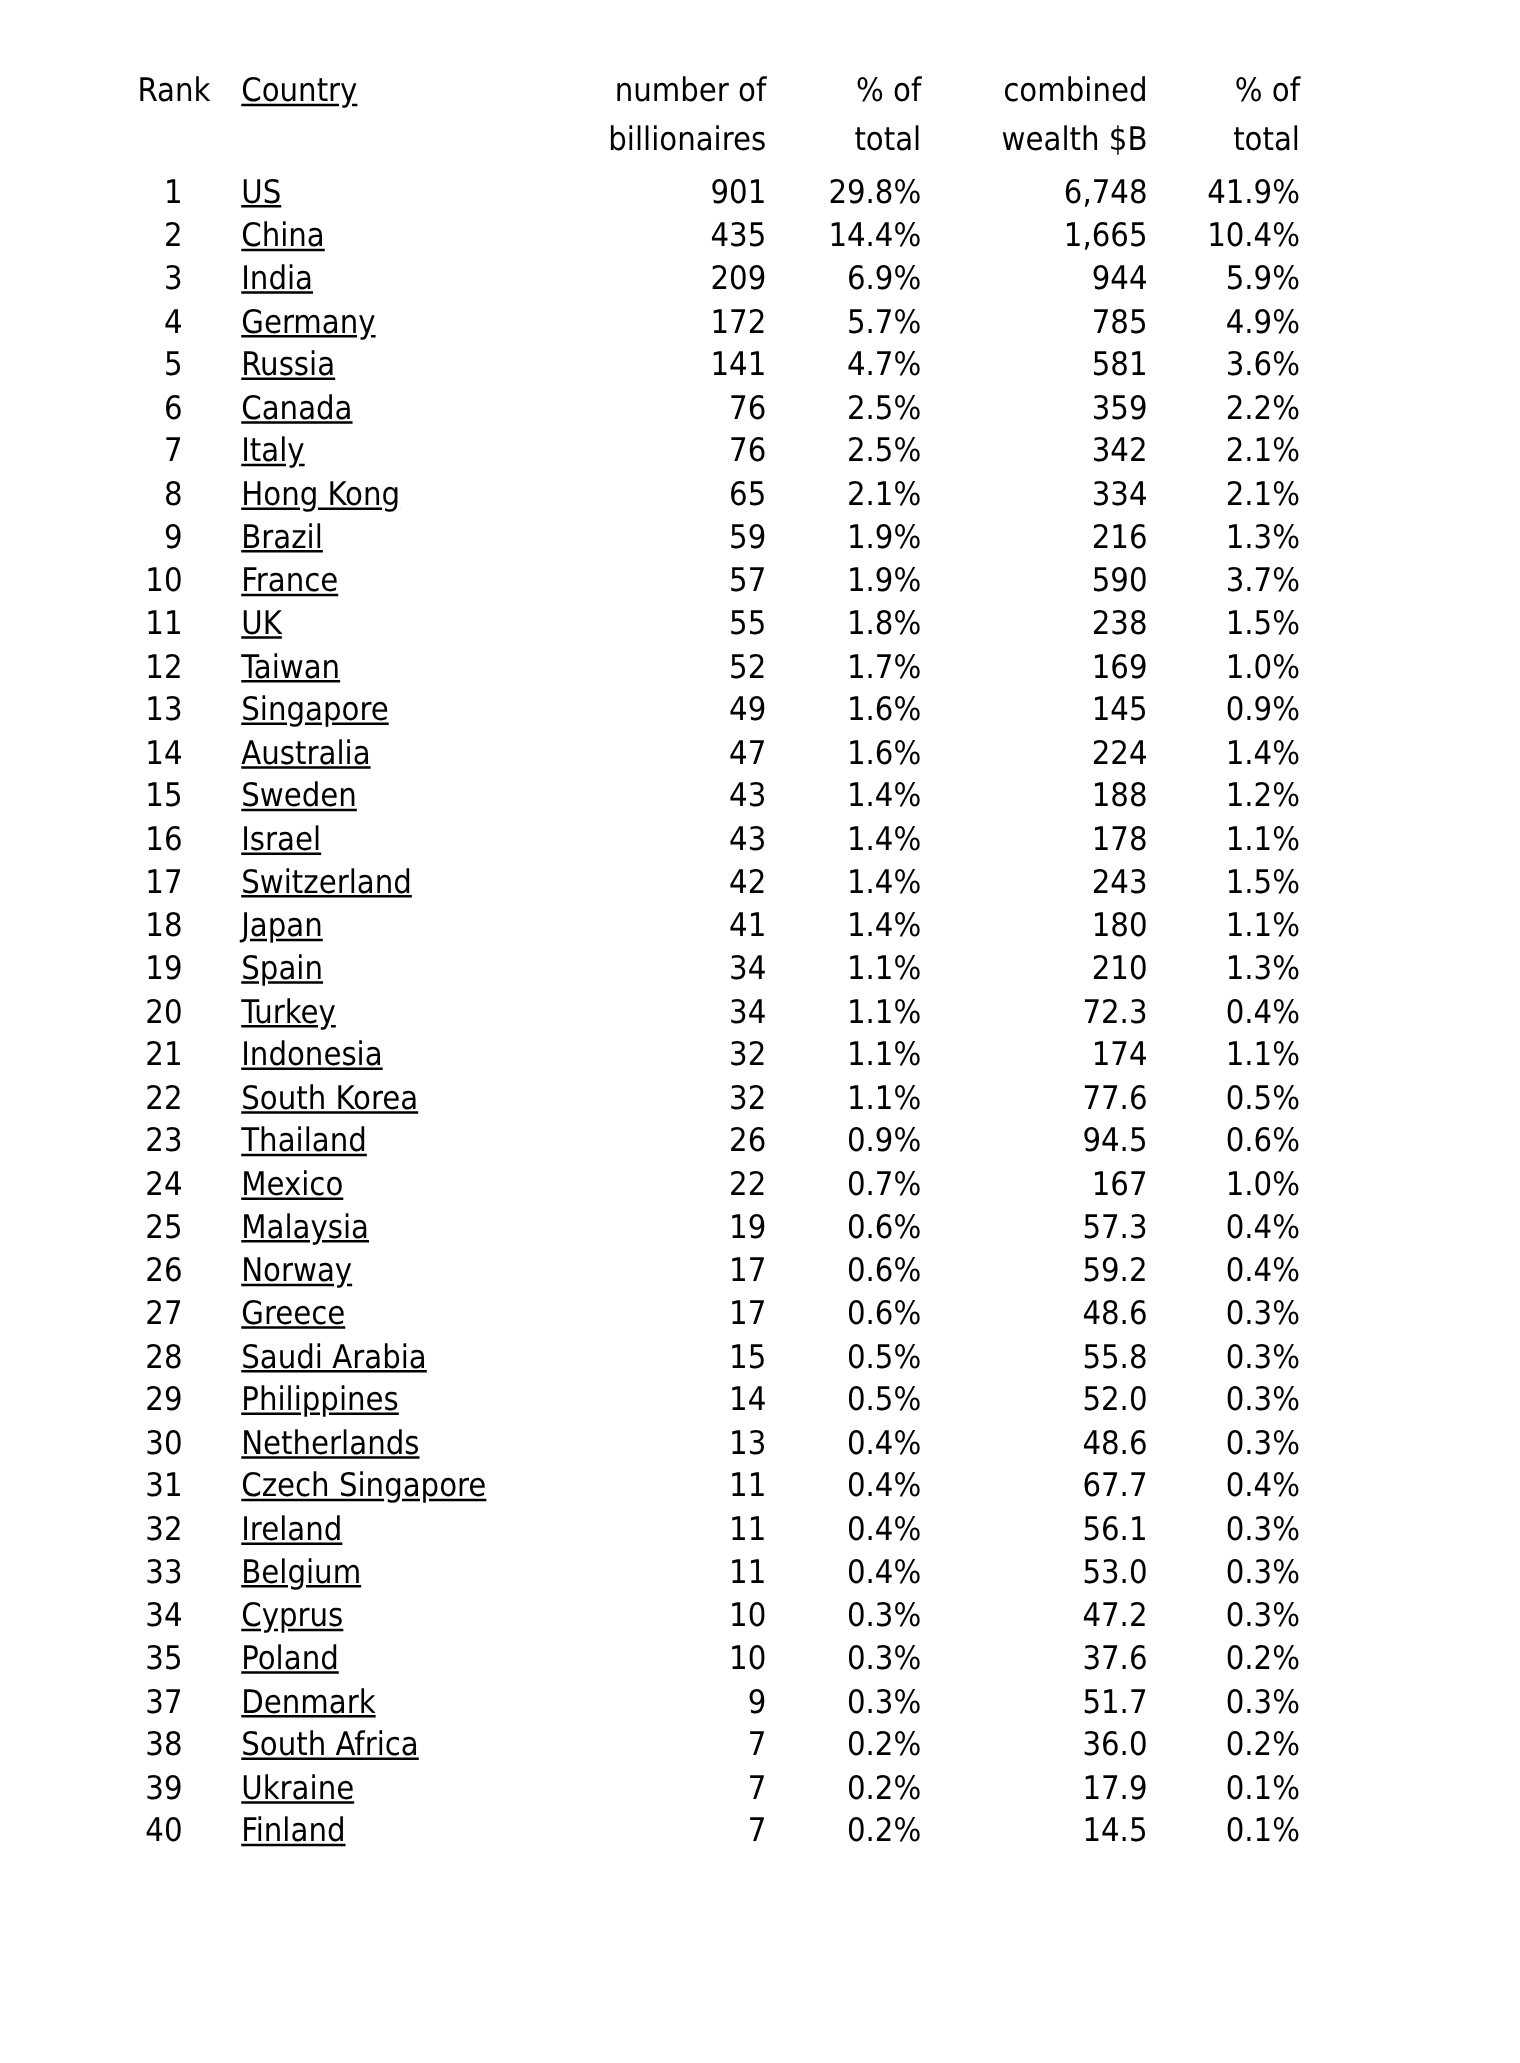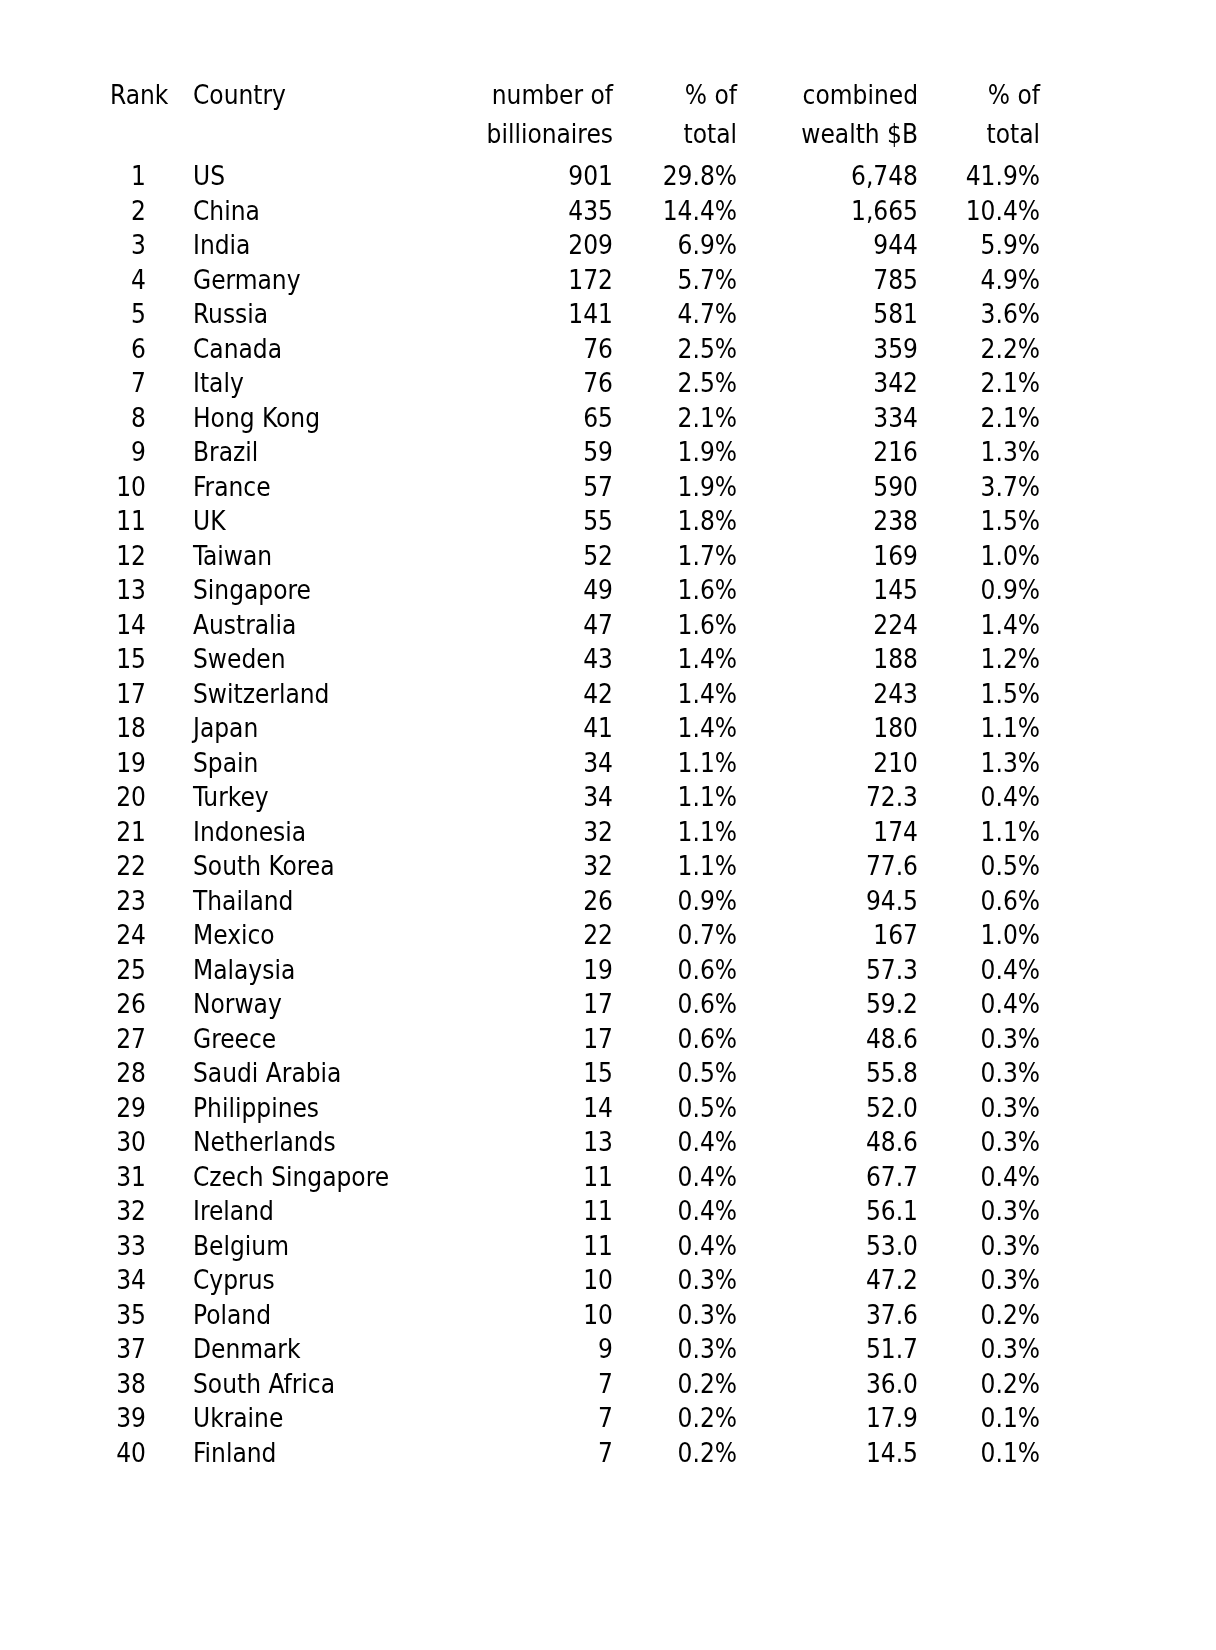--- a/index.html
+++ b/index.html
@@ -7,38 +7,38 @@
   body {
     width: 1216px; height: 1650px;
     background: #ffffff;
     font-family: "DejaVu Sans", "Liberation Sans", sans-serif;
     font-stretch: condensed;
     font-size: 26px;
     color: #000000;
   }
   .page { position: relative; width: 1216px; height: 1650px; overflow: hidden; background: #fff; }
   table.billionaires {
-    position: absolute; left: 79px; top: 75px;
+    position: absolute; left: 79px; top: 53px;
     width: 961px;
     border-collapse: collapse; table-layout: fixed;
   }
   th, td {
     padding: 0; margin: 0;
     font-weight: 400;
     vertical-align: middle;
     white-space: nowrap;
     overflow: visible;
   }
   thead tr.header-line { height: 39px; }
   tr.row, tr.total-row { height: 34.5px; }
   tr.sp-head { height: 6px; }
   tr.sp-foot { height: 14px; }
   .rank { text-align: right; }
   th.rank { text-align: left; padding-left: 31px; }
-  .country { text-align: left; padding-left: 47px; }
+  .country { text-align: left; padding-left: 47px; text-decoration: underline; }
   .num { text-align: right; }
 </style>
 </head>
 <body>
 
 <div class="page">
   <table class="billionaires">
     <colgroup>
       <col style="width:67px">
       <col style="width:294px">
@@ -183,20 +183,28 @@
   </tr>
         <tr class="row">
     <td class="rank">15</td>
     <td class="country">Sweden</td>
     <td class="num">43</td>
     <td class="num">1.4%</td>
     <td class="num">188</td>
     <td class="num">1.2%</td>
   </tr>
         <tr class="row">
+    <td class="rank">16</td>
+    <td class="country">Israel</td>
+    <td class="num">43</td>
+    <td class="num">1.4%</td>
+    <td class="num">178</td>
+    <td class="num">1.1%</td>
+  </tr>
+        <tr class="row">
     <td class="rank">17</td>
     <td class="country">Switzerland</td>
     <td class="num">42</td>
     <td class="num">1.4%</td>
     <td class="num">243</td>
     <td class="num">1.5%</td>
   </tr>
         <tr class="row">
     <td class="rank">18</td>
     <td class="country">Japan</td>

